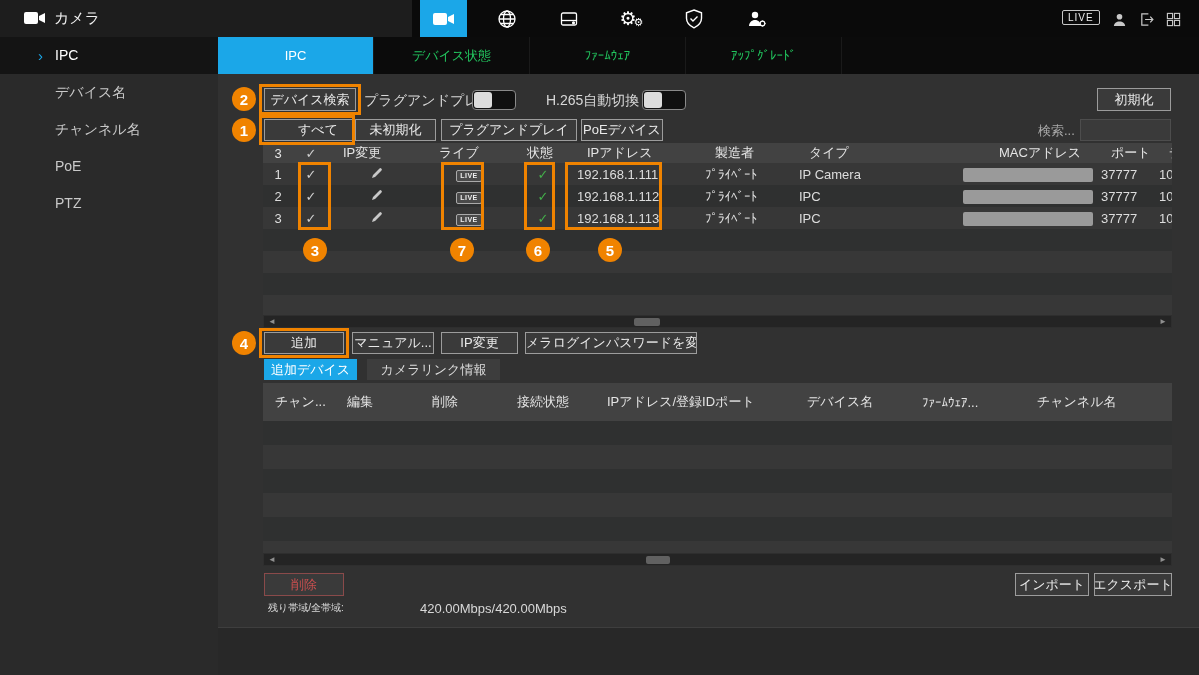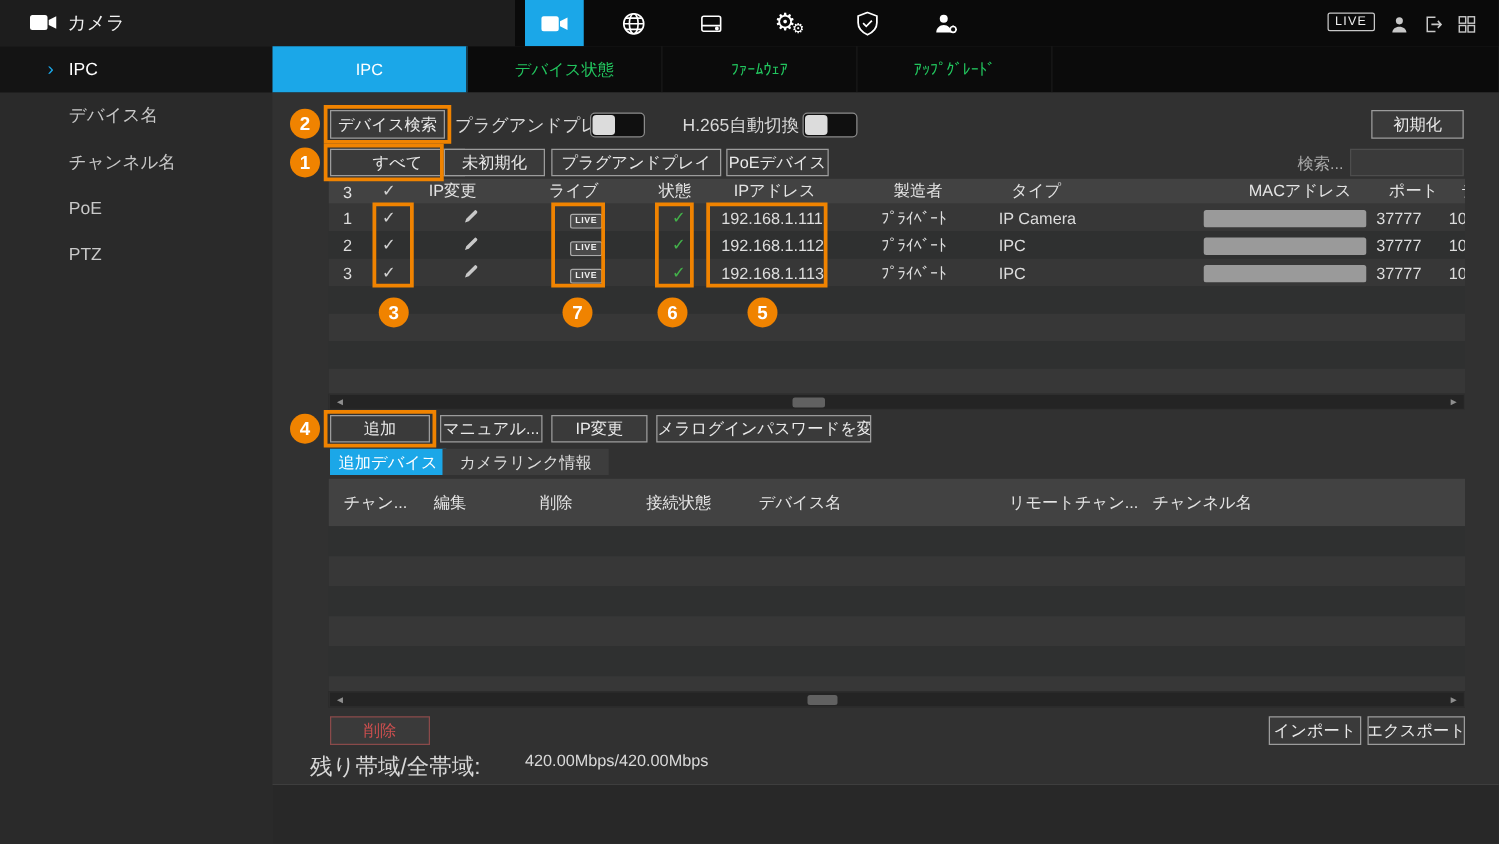--- a/index.html
+++ b/index.html
@@ -255,51 +255,52 @@
   <span class="sb-arrow" style="right:2px">►</span>
   <span class="sb-thumb" style="left:370px;width:26px"></span>
 </div>
 
 <div class="btn" style="left:264px;top:332px;width:80px;height:22px">追加</div>
 <div class="btn" style="left:352px;top:332px;width:82px;height:22px">マニュアル...</div>
 <div class="btn" style="left:441px;top:332px;width:77px;height:22px">IP変更</div>
 <div class="btn" style="left:525px;top:332px;width:172px;height:22px">カメラログインパスワードを変...</div>
 
 <div class="subtab active" style="left:264px;top:359px;width:93px">追加デバイス</div>
-<div class="subtab" style="left:354px;top:359px;width:133px">カメラリンク情報</div>
+<div class="subtab" style="left:367px;top:359px;width:133px">カメラリンク情報</div>
 
 <div class="abs" style="left:263px;top:383px;width:909px">
   <div class="t2-grid thead" style="height:38px">
     <div class="c" style="padding-left:12px">チャン...</div>
     <div class="c" style="padding-left:12px">編集</div>
     <div class="c" style="padding-left:12px">削除</div>
     <div class="c" style="padding-left:12px">接続状態</div>
+    <div class="c" style="padding-left:12px">IPアドレス/登録IDポート</div>
     <div class="c" style="padding-left:12px">デバイス名</div>
-    <div class="c" style="padding-left:12px">リモートチャン...</div>
+    <div class="c" style="padding-left:12px">ﾌｧｰﾑｳｪｱ...</div>
     <div class="c" style="padding-left:12px">チャンネル名</div>
   </div>
   <div class="trow r-even" style="height:24px"></div>
   <div class="trow r-odd" style="height:24px"></div>
   <div class="trow r-even" style="height:24px"></div>
   <div class="trow r-odd" style="height:24px"></div>
   <div class="trow r-even" style="height:24px"></div>
   <div class="trow r-odd" style="height:24px"></div>
 </div>
 
 <div class="scrollbar" style="left:263px;top:553px;width:909px">
   <span class="sb-arrow" style="left:2px">◄</span>
   <span class="sb-arrow" style="right:2px">►</span>
   <span class="sb-thumb" style="left:382px;width:24px"></span>
 </div>
 
 <div class="btn red" style="left:264px;top:573px;width:80px;height:23px">削除</div>
 <div class="btn" style="left:1015px;top:573px;width:74px;height:23px">インポート</div>
 <div class="btn" style="left:1094px;top:573px;width:78px;height:23px">エクスポート</div>
 
-<span class="label" style="left:248px;top:601px;font-size:18px">残り帯域/全帯域:</span>
+<span class="label" style="left:268px;top:601px;font-size:10px">残り帯域/全帯域:</span>
 <span class="label" style="left:420px;top:601px;font-size:13px">420.00Mbps/420.00Mbps</span>
 
 <div class="ann-box" style="left:259px;top:84px;width:102px;height:31px"></div>
 <div class="ann-circle" style="left:232px;top:87px">2</div>
 
 <div class="ann-box" style="left:259px;top:115px;width:96px;height:30px"></div>
 <div class="ann-circle" style="left:232px;top:118px">1</div>
 
 <div class="ann-box" style="left:298px;top:162px;width:33px;height:68px"></div>
 <div class="ann-circle" style="left:303px;top:238px">3</div>

